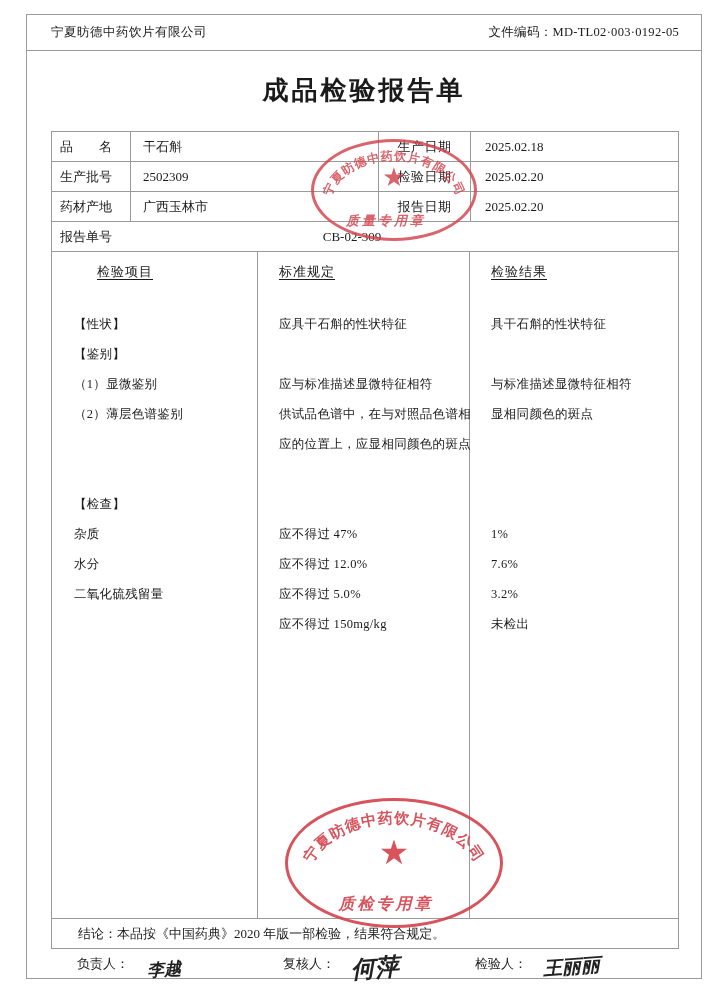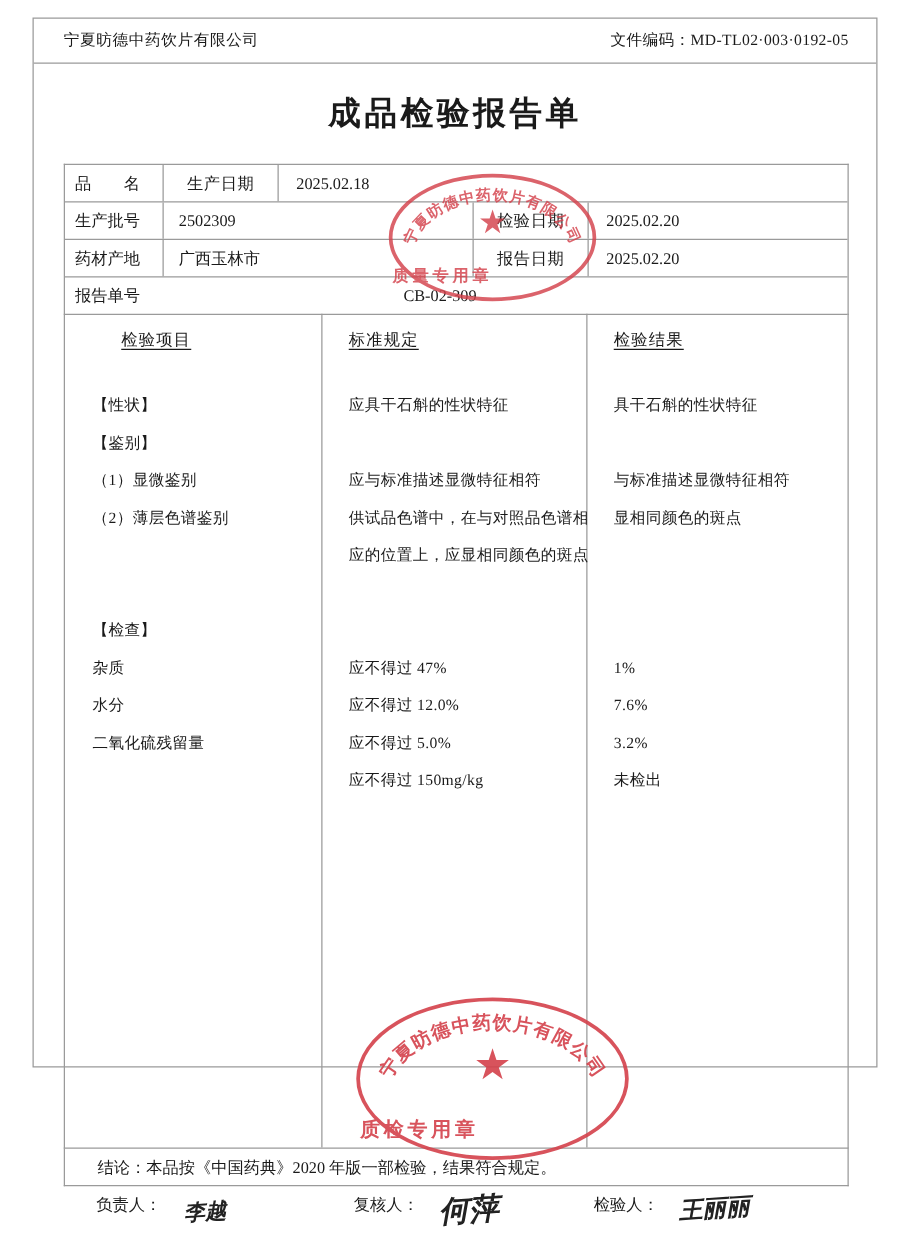--- a/index.html
+++ b/index.html
@@ -20,21 +20,21 @@
     width: 728px;
     height: 1000px;
     box-sizing: border-box;
     padding: 0;
   }
   .sheet {
     position: absolute;
     left: 26px;
     top: 14px;
     width: 676px;
-    height: 840px;
+    height: 965px;
     border: 1px solid #9a9a9a;
     box-sizing: border-box;
     background: #fff;
   }
   
   .hdr {
     position: absolute;
     left: 0; top: 0;
     width: 100%;
     height: 36px;
@@ -245,23 +245,25 @@
     top: 38%;
     transform: translate(-50%, -50%);
     font-size: 26px;
     line-height: 1;
   }
   .stamp-bot .star { font-size: 34px; top: 42%; }
   .stamp .sub {
     position: absolute;
     left: 0; right: 16px;
     bottom: 8px;
+    text-align: center;
     font-size: 13px;
     font-weight: bold;
     letter-spacing: 3px;
+    font-style: italic;
   }
   .stamp-bot .sub { font-size: 16px; bottom: 10px; }
   .curve-text {
     position:absolute;
     left:0; right:0; top:0; height:100%;
   }
   .curve-text svg { width: 100%; height: 100%; display:block; }
   .curve-text text { fill: #d4414b; font-weight: bold; }
 </style>
 </head>
@@ -275,20 +277,21 @@
       <div class="hdr-right">
         <span>文件编码：</span><span>MD-TL02·003·0192-05</span>
       </div>
     </div>
 
     <div class="title">成品检验报告单</div>
 
     <div class="info">
       <div class="info-row">
         <div class="cell lbl">品　　名</div>
+        <div class="cell val">干石斛</div>
         <div class="cell lbl2">生产日期</div>
         <div class="cell val2">2025.02.18</div>
       </div>
       <div class="info-row">
         <div class="cell lbl">生产批号</div>
         <div class="cell val">2502309</div>
         <div class="cell lbl2">检验日期</div>
         <div class="cell val2">2025.02.20</div>
       </div>
       <div class="info-row">

